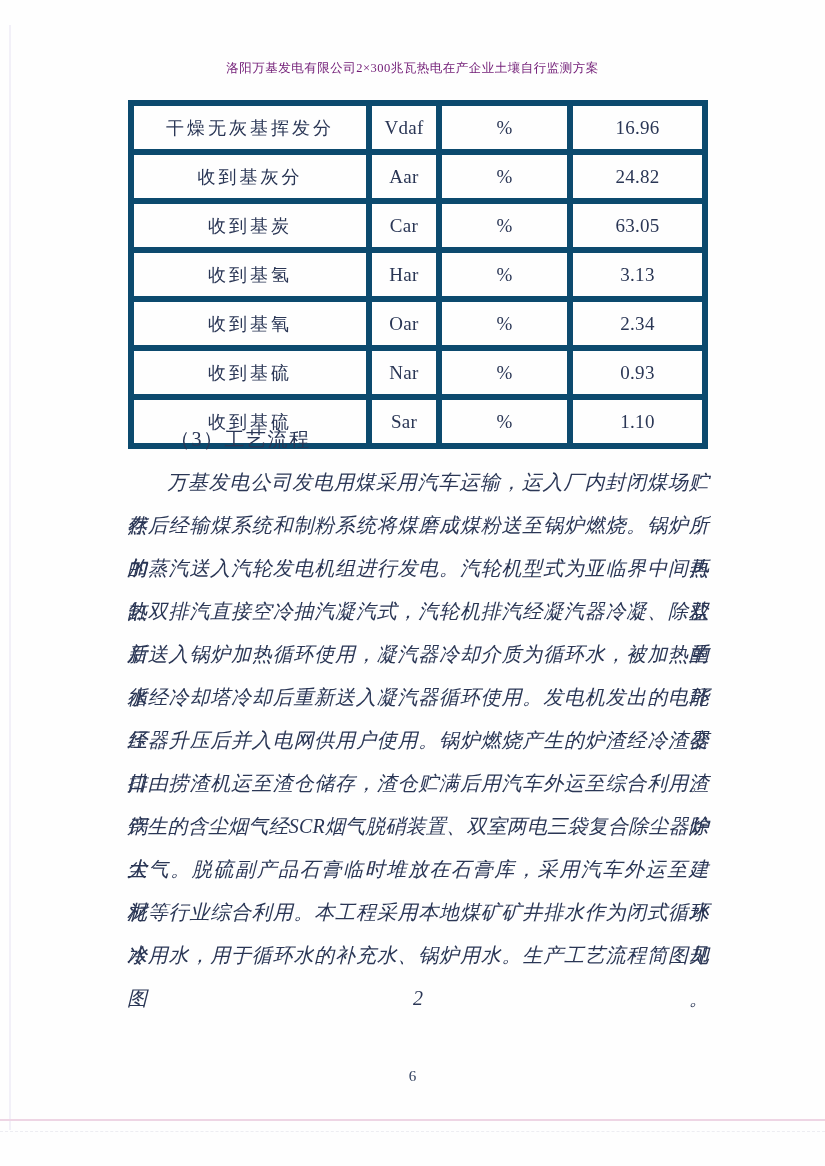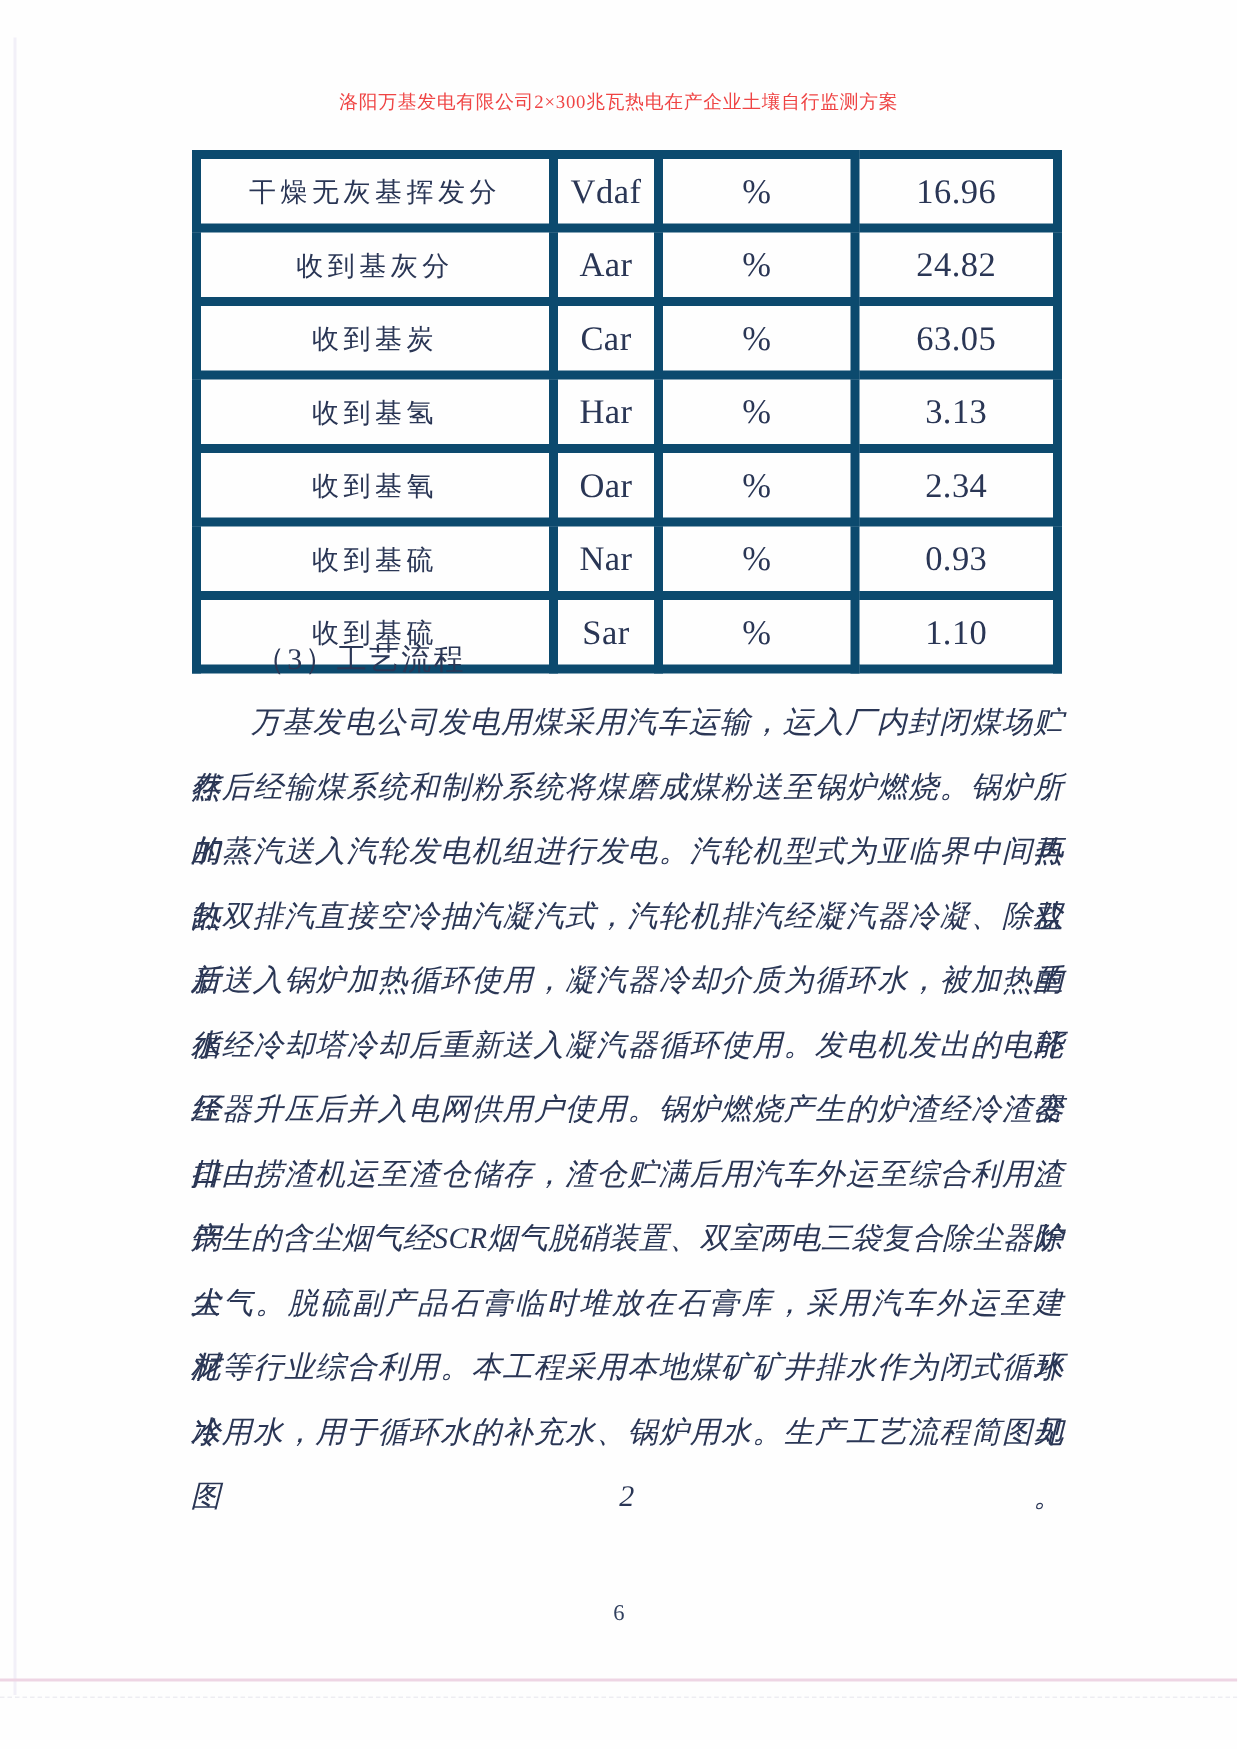--- a/index.html
+++ b/index.html
@@ -42,41 +42,41 @@
     border-top: 1px dashed #ededf2;
   }
   .doc-header {
     position: absolute;
     top: 60px;
     left: 0;
     right: 0;
     text-align: center;
     font-size: 12.5px;
     letter-spacing: 0.5px;
-    color: #ef4444;
+    color: #701a75;
     font-family: Liberation Serif, serif;
   }
   .coal-table {
     position: absolute;
     left: 128px;
     top: 100px;
     width: 574px;
     border-collapse: collapse;
     table-layout: fixed;
   }
   .coal-table td {
     border: 6px solid #0c4a6e;
     height: 43px;
     text-align: center;
     vertical-align: middle;
     padding: 0;
     overflow: hidden;
   }
   .c-name { font-size: 18px; letter-spacing: 3px; }
-  .c-sym, .c-unit, .c-val { font-size: 23px; letter-spacing: 0.3px; margin-top: 20px; }
+  .c-sym, .c-unit, .c-val { font-size: 19px; letter-spacing: 0.3px; margin-top: 20px; }
   .section-heading {
     position: absolute;
     left: 170px;
     top: 426px;
     font-size: 20px;
     letter-spacing: 1.5px;
   }
   .paragraph {
     position: absolute;
     left: 127px;

